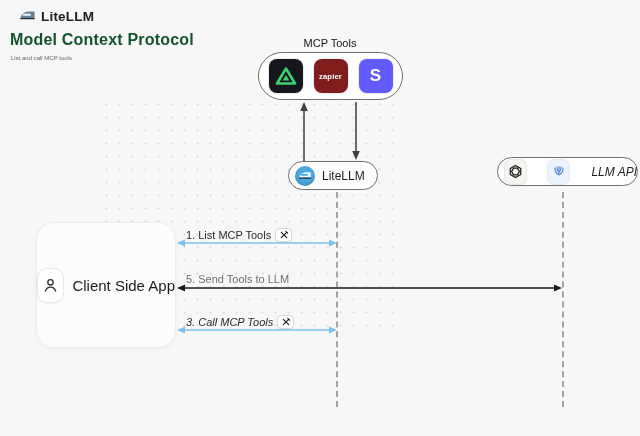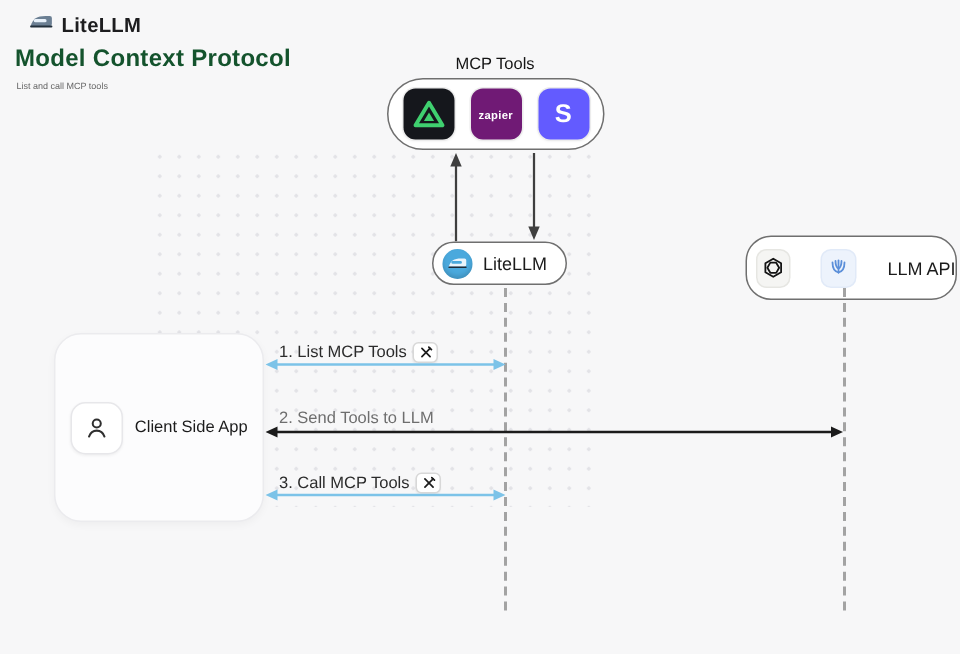--- a/index.html
+++ b/index.html
@@ -19,45 +19,45 @@
 
   
   .mcp-label { position:absolute; left:330px; top:37px; transform:translateX(-50%);
                font-size:11px; font-weight:500; color:#141414; white-space:nowrap; }
   .mcp-pill { position:absolute; left:258px; top:52px; width:145px; height:48px;
               background:#fff; border:1.5px solid #6f6f6f; border-radius:24px;
               display:flex; align-items:center; justify-content:center; gap:11px; }
   .tool-sq { width:34px; height:34px; border-radius:8px; display:flex; align-items:center; justify-content:center;
              box-shadow:0 0 0 1px #ececec, 0 1px 2px rgba(0,0,0,.08); }
   .tool-sq.black { background:#15171c; }
-  .tool-sq.orange { background:#701a75; }
+  .tool-sq.orange { background:#7f1d1d; }
   .tool-sq.indigo { background:#635bff; }
   .zapier-txt { color:#fff; font-size:7.5px; font-weight:700; letter-spacing:.2px; }
   .stripe-txt { color:#fff; font-size:17px; font-weight:700; }
 
   
   .pill { position:absolute; background:#fff; border:1.3px solid #6f6f6f; display:flex; align-items:center; }
   .litellm-pill { left:288px; top:161px; width:90px; height:29px; border-radius:15px; padding-left:6px; gap:7px; }
   .litellm-pill .logo-circle { width:20px; height:20px; border-radius:50%; background:#4aa9dd;
       display:flex; align-items:center; justify-content:center; box-shadow:inset 0 -2px 3px rgba(0,0,0,.15); }
   .node-label { font-size:12px; font-weight:500; color:#1b1b1b; white-space:nowrap; }
 
-  .llmapi-pill { left:497px; top:157px; width:141px; height:43px; border-radius:17px; padding-left:7px; gap:22px; }
+  .llmapi-pill { left:497px; top:157px; width:141px; height:29px; border-radius:17px; padding-left:7px; gap:22px;font-style:italic; }
   .mini-sq { width:24px; height:24px; border-radius:6px; display:flex; align-items:center; justify-content:center; }
   .mini-sq.light { background:#f5f5f3; box-shadow:0 0 0 1px #e6e6e2; }
   .mini-sq.blue { background:#edf3fc; box-shadow:0 0 0 1px #e1eaf8; }
 
   
   .client-box { position:absolute; left:36px; top:222px; width:140px; height:126px;
                 background:#fcfcfd; border:1px solid #ebebee; border-radius:18px;
                 box-shadow:0 2px 6px rgba(0,0,0,.04);
                 display:flex; align-items:center; justify-content:center; gap:8px; }
   .person-badge { width:35px; height:35px; background:#fff; border:1px solid #e7e7ea; border-radius:10px;
                   display:flex; align-items:center; justify-content:center; box-shadow:0 1px 2px rgba(0,0,0,.05); }
-  .client-label { font-size:11px; font-weight:500; color:#1b1b1b; white-space:nowrap; }
+  .client-label { font-size:15px; font-weight:500; color:#1b1b1b; white-space:nowrap; }
 
   
   .lifeline { position:absolute; width:0; border-left:2px dashed #a3a3a3; }
   .lifeline.a { left:336px; top:192px; height:215px; }
   .lifeline.b { left:562px; top:192px; height:215px; }
 
   
   .arrow { position:absolute; }
 
   
@@ -168,29 +168,29 @@
       </svg>
     </span>
   </div>
   <svg class="arrow" style="left:177px; top:237px;" width="160" height="12">
     <line x1="7" y1="6" x2="153" y2="6" stroke="#7cc3e8" stroke-width="1.6"></line>
     <polygon points="0,6 8,2.4 8,9.6" fill="#7cc3e8"></polygon>
     <polygon points="160,6 152,2.4 152,9.6" fill="#7cc3e8"></polygon>
   </svg>
 
   <div class="step-lbl gray" style="left:186px; top:273px;">
-    <span>2. Send Tools to LLM</span>
+    <span>5. Send Tools to LLM</span>
   </div>
   <svg class="arrow" style="left:177px; top:282px;" width="385" height="12">
     <line x1="7" y1="6" x2="378" y2="6" stroke="#1b1b1b" stroke-width="1.6"></line>
     <polygon points="0,6 8,2.4 8,9.6" fill="#1b1b1b"></polygon>
     <polygon points="385,6 377,2.4 377,9.6" fill="#1b1b1b"></polygon>
   </svg>
 
-  <div class="step-lbl dark" style="left:186px; top:315px;">
+  <div class="step-lbl dark" style="left:186px; top:315px;font-style:italic;">
     <span>3. Call MCP Tools</span>
     <span class="tools-badge">
       <svg viewBox="0 0 14 14" width="10" height="10" stroke="#1c1c1c" stroke-width="1.6" stroke-linecap="round" fill="none">
         <path d="M3.2 10.8 L10.8 3.2"></path>
           <path d="M3.2 3.2 L10.8 10.8"></path>
           <path d="M9.6 1.9 L12.1 4.4"></path>
       </svg>
     </span>
   </div>
   <svg class="arrow" style="left:177px; top:324px;" width="160" height="12">

